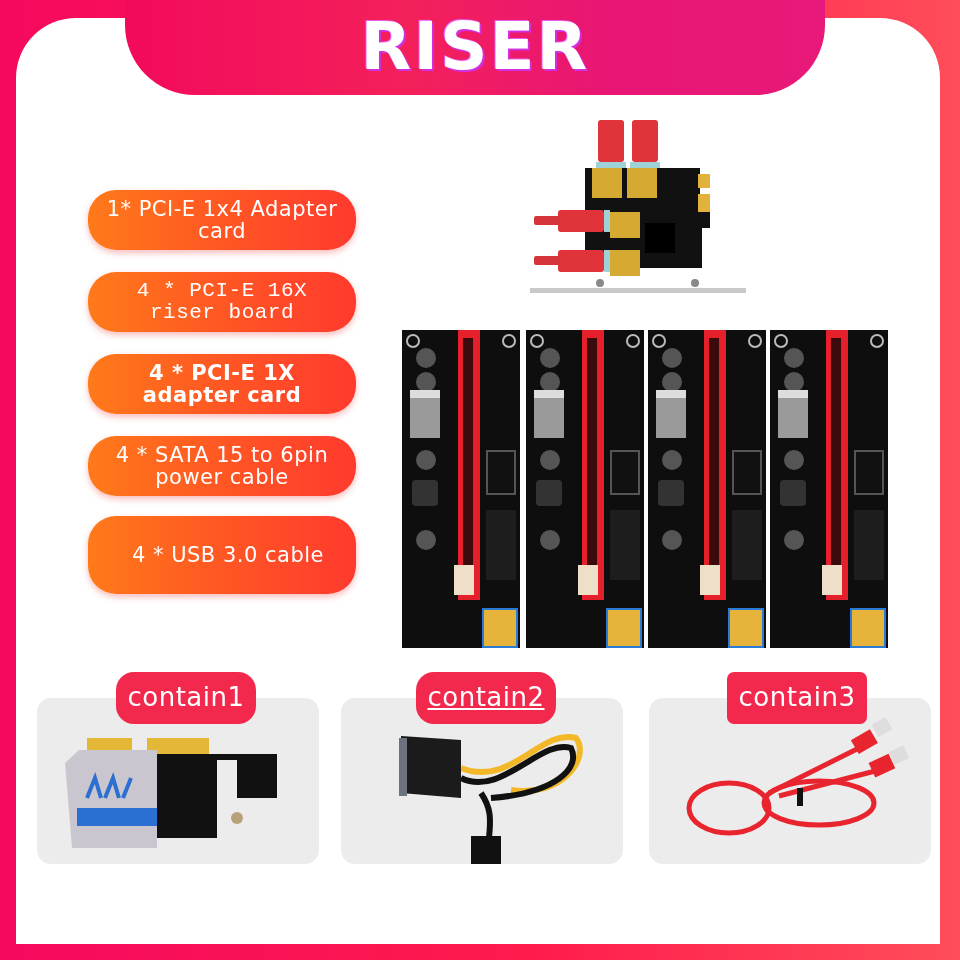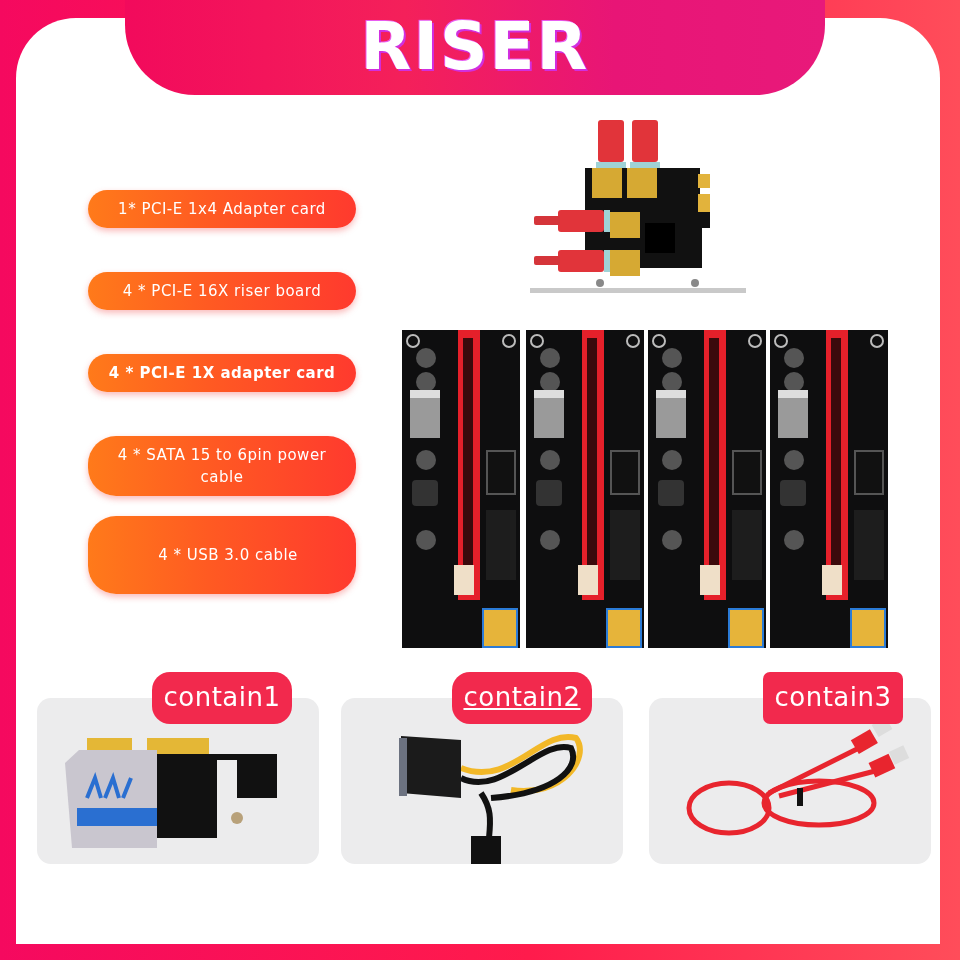--- a/index.html
+++ b/index.html
@@ -28,21 +28,21 @@
     font-size: 66px; letter-spacing: 2px; color: #fff;
     text-shadow: 2px 2px 0 #d12fe0, -1px -1px 0 #e85cf0;
   }
 
   .pill {
     position: absolute; left: 88px; width: 268px;
     border-radius: 28px;
     background: linear-gradient(90deg, #ff7a1a 0%, #ff5a22 45%, #ff3a2e 100%);
     box-shadow: 0 3px 6px rgba(240,60,60,0.35);
     color: #fff; text-align: center;
-    font-family: "DejaVu Sans", sans-serif; font-size: 15px; line-height: 22px;
+    font-family: "DejaVu Sans", sans-serif; font-size: 21px; line-height: 22px;
     padding: 8px 10px; letter-spacing: 0.5px;
   }
 
   .adapter { position: absolute; left: 530px; top: 108px; width: 220px; height: 195px; }
   .riser { position: absolute; top: 330px; width: 118px; height: 318px; background: #0e0e0f; }
   .riser .slot { position: absolute; left: 56px; top: 0; width: 22px; height: 270px; background: #e5202a; }
   .riser .slot:after { content: ""; position: absolute; left: 5px; top: 8px; width: 10px; height: 256px; background: #3b0a0c; }
   .riser .hole { position: absolute; width: 14px; height: 14px; border-radius: 50%; border: 2px solid #bbb; }
   .riser .cap { position: absolute; width: 20px; height: 20px; border-radius: 50%; background: #555; }
   .riser .reg { position: absolute; left: 8px; top: 68px; width: 30px; height: 40px; background: #9a9a9a; }
@@ -54,35 +54,35 @@
   .riser .latch { position: absolute; left: 52px; top: 235px; width: 20px; height: 30px; background: #efdfc8; }
 
   .card {
     position: absolute; top: 698px; width: 282px; height: 166px;
     background: #ececed; border-radius: 14px;
   }
   .tag {
     position: absolute; top: 672px; height: 52px; width: 140px;
     border-radius: 18px; background: #f2294d;
     color: #fff; font-family: "DejaVu Sans", sans-serif; font-size: 26px;
-    text-align: center; line-height: 50px; letter-spacing: 0.5px; margin-left: 36px;
+    text-align: center; line-height: 50px; letter-spacing: 0.5px;
   }
 </style>
 </head>
 <body>
 
 <div class="frame"></div>
 <div class="panel"></div>
 
 <div class="title-band">
   <div class="title">RISER</div>
 </div>
 
 <div class="pill" style="top:190px;">1* PCI-E 1x4 Adapter card</div>
-<div class="pill" style="top:272px;">4 * PCI-E 16X riser board</div>
+<div class="pill" style="top:272px;font-family:Liberation Mono, monospace;">4 * PCI-E 16X riser board</div>
 <div class="pill" style="top:354px;font-weight:bold;">4 * PCI-E 1X adapter card</div>
 <div class="pill" style="top:436px;">4 * SATA 15 to 6pin power cable</div>
 <div class="pill" style="top:516px; padding:28px 10px; text-align:center; padding-left:22px;">4 * USB 3.0 cable</div>
 
 <svg class="adapter" viewBox="0 0 220 195">
   <rect x="0" y="0" width="220" height="195" fill="#fff"></rect>
 
   <rect x="-20" y="180" width="236" height="5" fill="#c9c9c9"></rect>
   <rect x="-20" y="180" width="4" height="15" fill="#bdbdbd"></rect>
 

